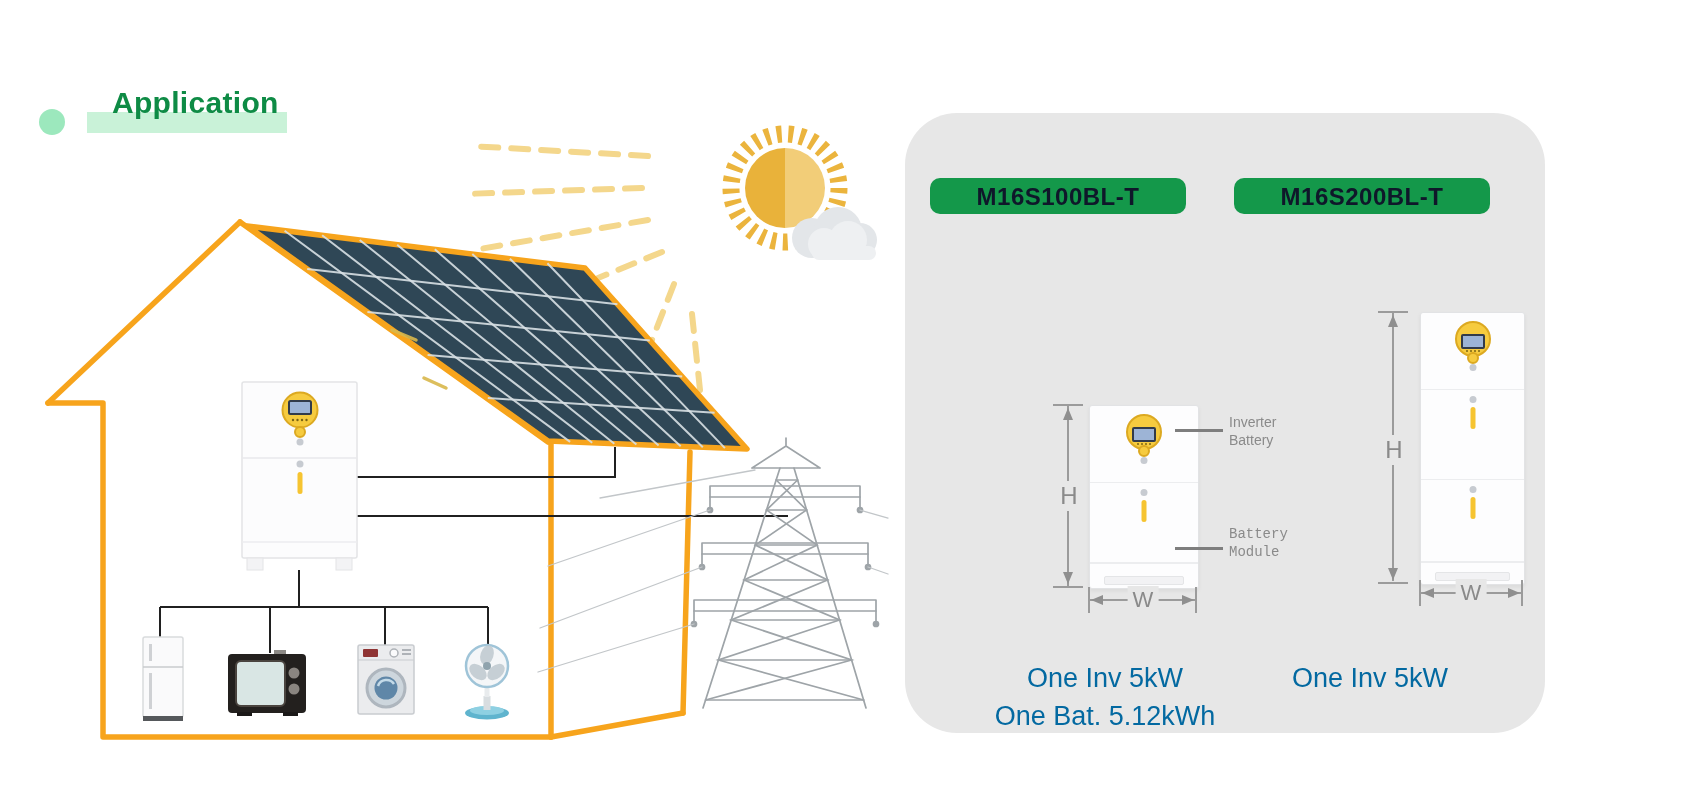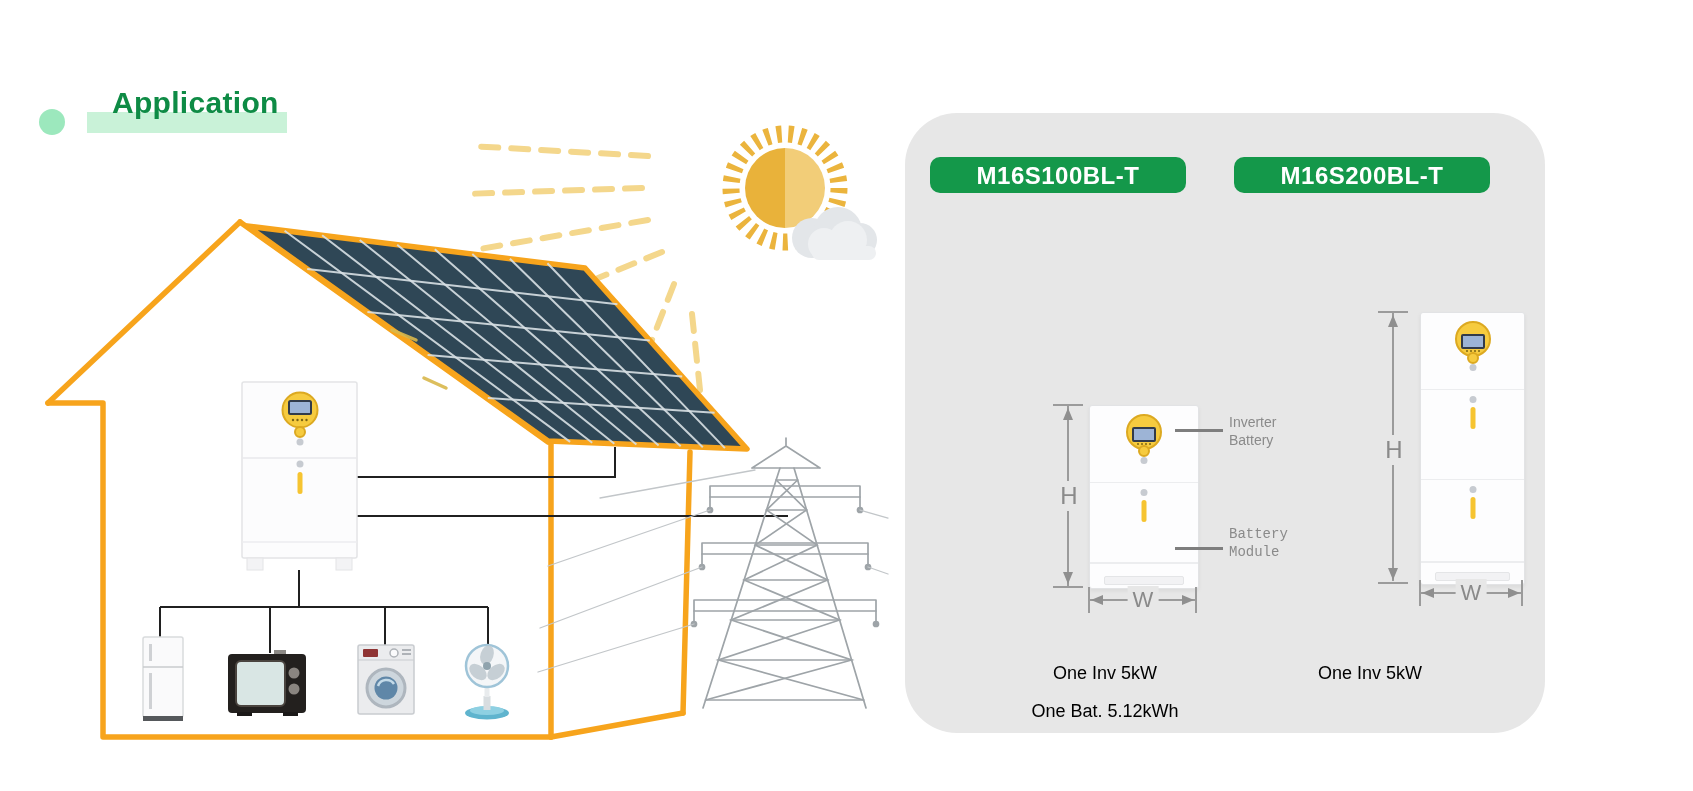--- a/index.html
+++ b/index.html
@@ -9,22 +9,22 @@
     font-family:"Liberation Sans", sans-serif;
   }
   
   .title-dot{position:absolute;left:39px;top:109px;width:26px;height:26px;border-radius:50%;background:#9CE8BD;}
   .title-bar{position:absolute;left:87px;top:112px;width:200px;height:21px;background:#C9F2D8;}
   .title-text{position:absolute;left:112px;top:86px;margin:0;font-size:30px;font-weight:bold;color:#0E8B45;letter-spacing:0.3px;}
   
   .scene{position:absolute;left:0;top:0;}
   
   .panel{position:absolute;left:905px;top:113px;width:640px;height:620px;border-radius:52px;background:#E7E7E7;}
-  .badge{position:absolute;width:256px;height:36px;border-radius:10px;background:#14984A;color:#ffffff;
-         font-size:24px;font-weight:bold;text-align:center;line-height:37px;letter-spacing:0.5px;}
+  .badge{position:absolute;width:256px;height:36px;border-radius:10px;background:#14984A;color:#0f172a;
+         font-size:24px;font-weight:bold;text-align:center;line-height:37px;letter-spacing:0.5px;margin-top:21px;}
   .device{position:absolute;background:#FDFDFE;border:1px solid #E2E3E5;border-radius:3px;box-shadow:0 2px 4px rgba(0,0,0,0.06);}
   .dev-sec{position:relative;border-bottom:1px solid #ECEDEF;}
   .disp{position:absolute;left:50%;top:8px;transform:translateX(-50%);width:36px;height:52px;}
   .disp-circle{position:absolute;left:0;top:0;width:32px;height:32px;border-radius:50%;background:#F6CB3F;border:2px solid #DCA921;}
   .disp-screen{position:absolute;left:50%;top:13px;transform:translateX(-50%);width:20px;height:11px;background:#9DB4D6;border:2px solid #323B4A;border-radius:2px;}
   .disp-dots{position:absolute;left:50%;top:29px;transform:translateX(-50%);display:flex;gap:2px;}
   .disp-dots i{width:2px;height:2px;background:#7A6414;border-radius:50%;}
   .disp-sub{position:absolute;left:50%;top:31px;transform:translateX(-50%);width:8px;height:8px;border-radius:50%;background:#F6CB3F;border:2px solid #DCA921;}
   .disp-dot{position:absolute;left:50%;top:43px;transform:translateX(-50%);width:7px;height:7px;border-radius:50%;background:#C7CBD1;}
   .bat-dot{position:absolute;left:50%;top:6px;transform:translateX(-50%);width:7px;height:7px;border-radius:50%;background:#C7CBD1;}
@@ -42,21 +42,21 @@
   .arr.left{border-width:5px 12px 5px 0;border-color:transparent #8F8F8F transparent transparent;}
   .arr.right{border-width:5px 0 5px 12px;border-color:transparent transparent transparent #8F8F8F;}
   .dim-label{position:absolute;transform:translate(-50%,-50%);background:#E7E7E7;color:#8A8A8A;
              font-size:24px;padding:3px 5px;line-height:1;}
   
   .callout-line{position:absolute;height:3px;background:#7E7E7E;}
   .callout{position:absolute;font-size:14px;line-height:18px;color:#8A8A8A;}
   
   .spec{position:absolute;width:280px;text-align:center;}
   .spec.dims{font-size:17px;color:#ACACAC;}
-  .spec.big{font-size:18px;color:#000000;}
+  .spec.big{font-size:27px;color:#0369a1;}
 </style>
 </head>
 <body>
 
 <span class="title-dot"></span>
 <span class="title-bar"></span>
 <h1 class="title-text">Application</h1>
 
 <svg class="scene" width="910" height="791" viewBox="0 0 910 791">
 

